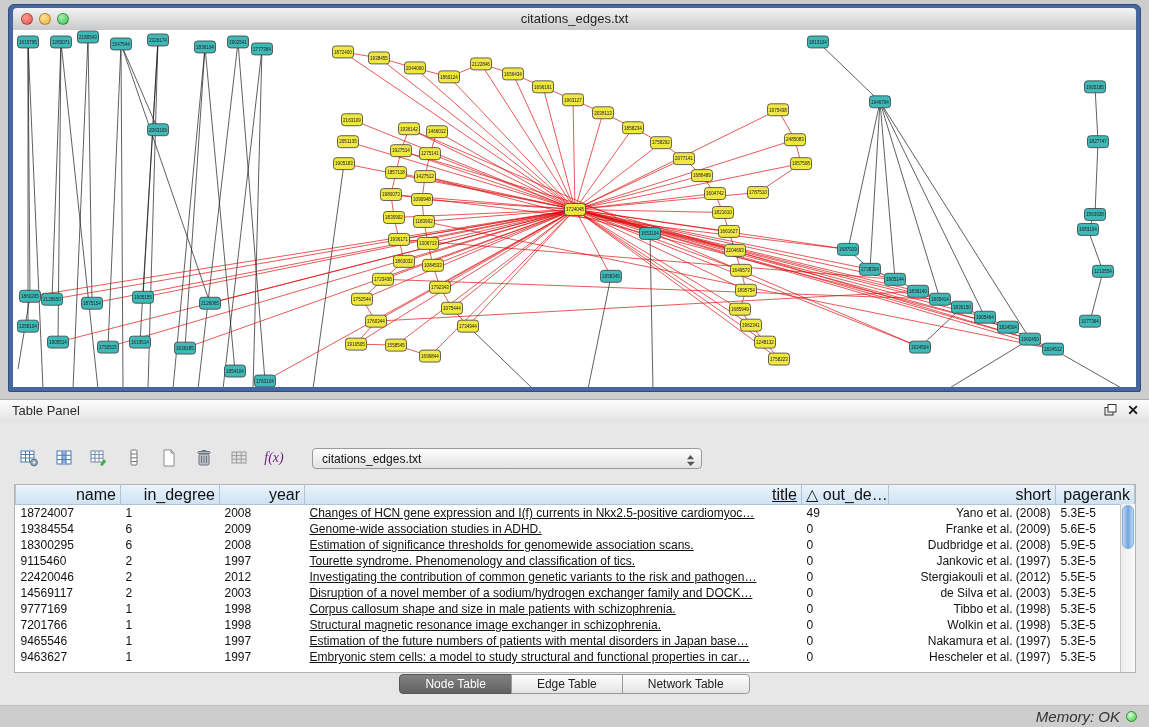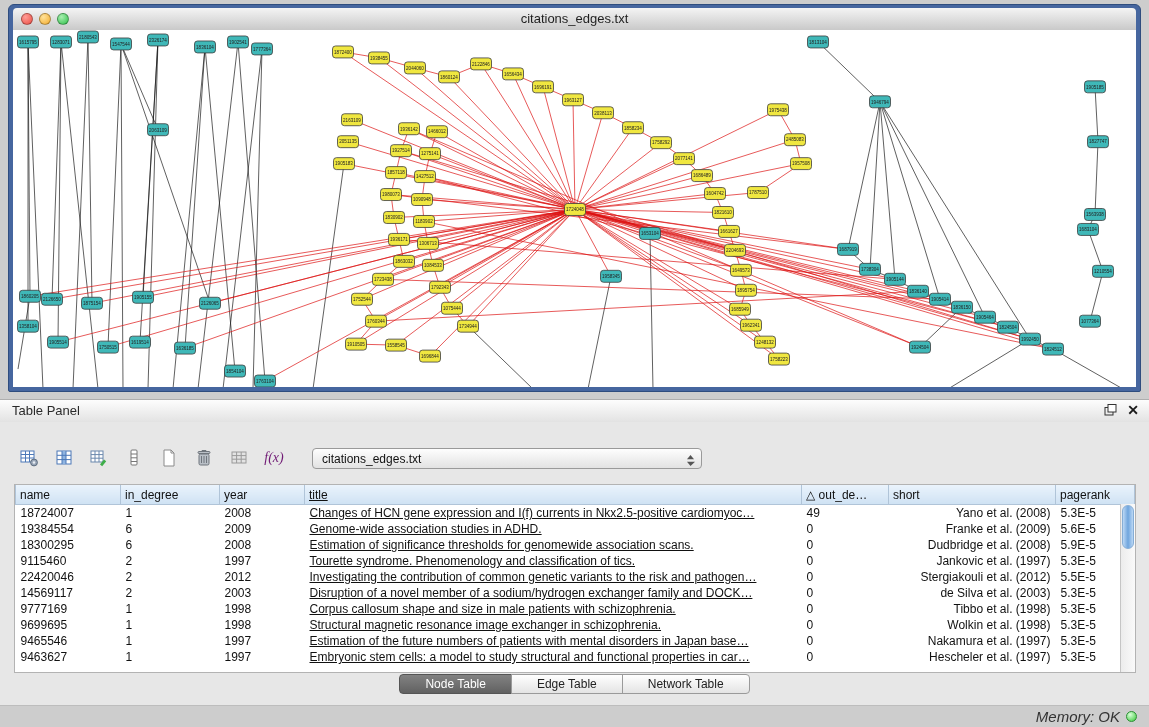--- a/index.html
+++ b/index.html
@@ -32,21 +32,21 @@
   .toolbar{position:absolute;left:16px;top:22px;height:28px;display:flex;align-items:center;gap:9px;}
   .tool-btn{width:26px;height:26px;display:flex;align-items:center;justify-content:center;background:transparent;border:none;padding:0;}
   .fx{font-family:"Liberation Serif",serif;font-style:italic;font-size:14px;color:#701a75;}
   .combo{position:relative;margin-left:16px;width:390px;height:21px;border:1px solid #9a9a9a;border-radius:4px;
     background:linear-gradient(#fefefe,#e2e2e2);font-size:12px;line-height:21px;padding-left:9px;box-sizing:border-box;color:#111;}
   .combo-arrows{position:absolute;right:6px;top:4px;}
 
   .table-wrap{position:absolute;left:14px;right:13px;top:62px;height:187px;background:#fff;border:1px solid #b3b3b3;overflow:hidden;}
   table{border-collapse:collapse;width:100%;table-layout:fixed;}
   th{background:linear-gradient(#eaf3fc,#cfe2f3);border:1px solid #b0c4d8;border-top:none;
-    font-weight:normal;font-size:12px;height:19px;padding:0 4px;text-align:left;color:#111;
+    font-weight:normal;font-size:16px;height:19px;padding:0 4px;text-align:right;color:#111;
     overflow:hidden;white-space:nowrap;}
   td{font-size:12px;height:16px;line-height:16px;padding:0 5px;white-space:nowrap;overflow:hidden;color:#111;}
   td.col-short{text-align:right;}
   .col-name{width:96px;} .col-in_degree{width:90px;} .col-year{width:76px;} .col-title{width:488px;text-decoration:underline;}
   .col-out_degree{width:78px;} .col-short{width:158px;} .col-pagerank{width:auto;}
 
   .vscroll{position:absolute;top:19px;right:0;width:15px;bottom:0;background:linear-gradient(to right,#ececec,#fafafa);
     border-left:1px solid #c5c5c5;box-sizing:border-box;}
   .vthumb{position:absolute;left:1px;right:1px;top:1px;height:44px;border-radius:7px;border:1px solid #86aed6;
     background:linear-gradient(to right,#bcd8f5,#6fa5dd 50%,#bcd8f5);box-sizing:border-box;}
@@ -805,21 +805,21 @@
             <tr>
               <td class="col-name">9777169</td>
               <td class="col-in_degree">1</td>
               <td class="col-year">1998</td>
               <td class="col-title">Corpus callosum shape and size in male patients with schizophrenia.</td>
               <td class="col-out_degree">0</td>
               <td class="col-short">Tibbo et al. (1998)</td>
               <td class="col-pagerank">5.3E-5</td>
             </tr>
             <tr>
-              <td class="col-name">9699695</td>
+              <td class="col-name">7201766</td>
               <td class="col-in_degree">1</td>
               <td class="col-year">1998</td>
               <td class="col-title">Structural magnetic resonance image exchanger in schizophrenia.</td>
               <td class="col-out_degree">0</td>
               <td class="col-short">Wolkin et al. (1998)</td>
               <td class="col-pagerank">5.3E-5</td>
             </tr>
             <tr>
               <td class="col-name">9465546</td>
               <td class="col-in_degree">1</td>

